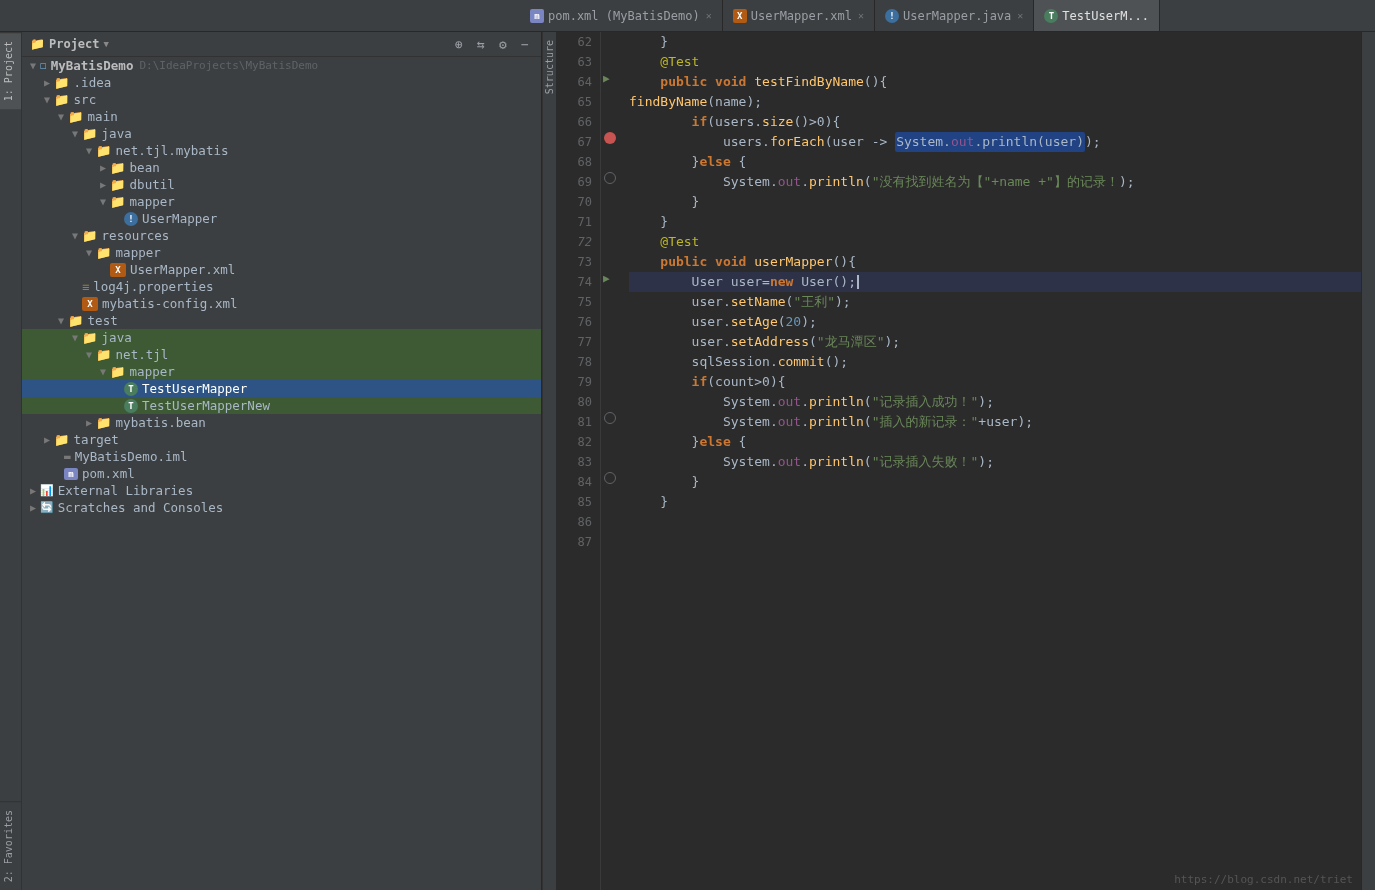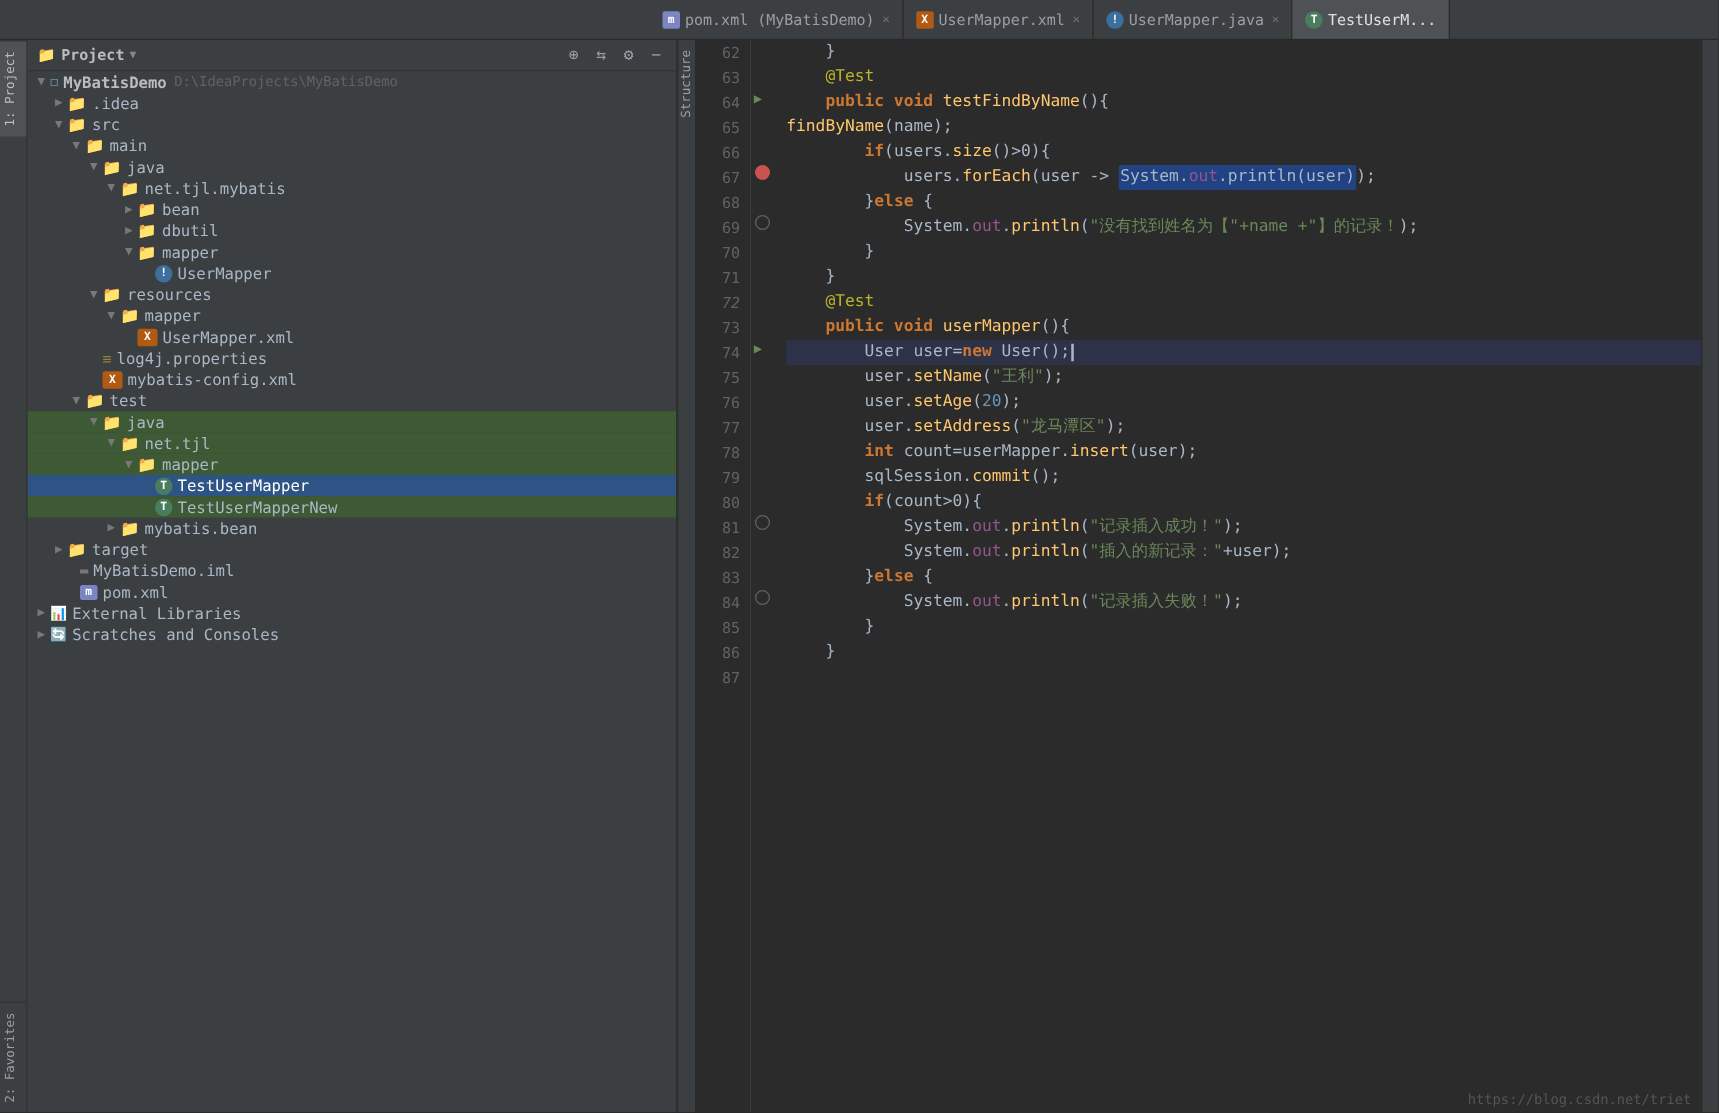--- a/index.html
+++ b/index.html
@@ -554,23 +554,20 @@
           </div>
 
           <div class="code-line">
             <span style="color:#a9b7c6;">        user.</span><span style="color:#ffc66d;">setAge</span><span style="color:#a9b7c6;">(</span><span style="color:#6897bb;">20</span><span style="color:#a9b7c6;">);</span>
           </div>
 
           <div class="code-line">
             <span style="color:#a9b7c6;">        user.</span><span style="color:#ffc66d;">setAddress</span><span style="color:#a9b7c6;">(</span><span style="color:#6a8759;">"龙马潭区"</span><span style="color:#a9b7c6;">);</span>
           </div>
 
-          <div class="code-line">
-            <span style="color:#a9b7c6;">        </span><span style="color:#cc7832;font-weight:bold;">int </span><span style="color:#a9b7c6;">count=userMapper.</span><span style="color:#ffc66d;">insert</span><span style="color:#a9b7c6;">(user);</span>
-          </div>
 
           <div class="code-line">
             <span style="color:#a9b7c6;">        sqlSession.</span><span style="color:#ffc66d;">commit</span><span style="color:#a9b7c6;">();</span>
           </div>
 
           <div class="code-line">
             <span style="color:#cc7832;font-weight:bold;">        if</span><span style="color:#a9b7c6;">(count&gt;0){</span>
           </div>
 
           <div class="code-line">

